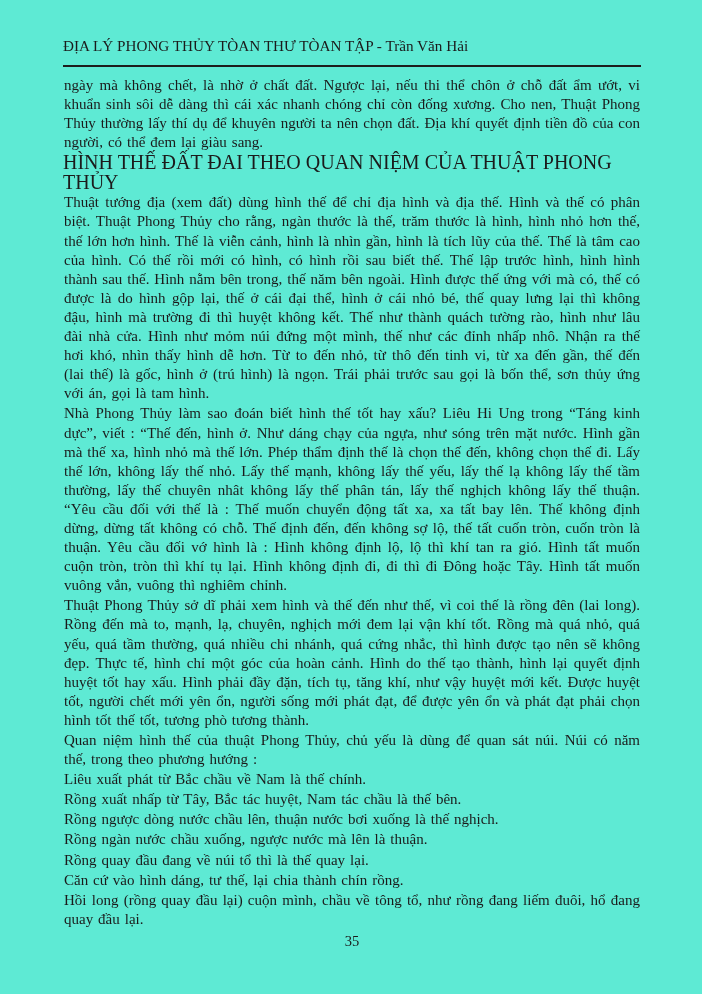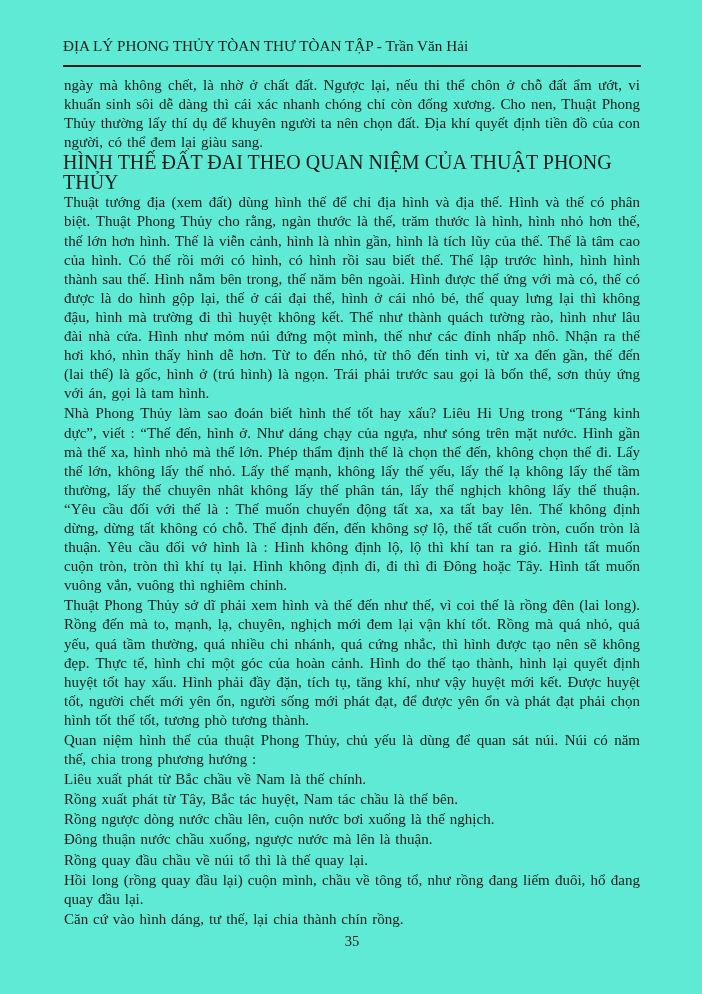--- a/index.html
+++ b/index.html
@@ -65,26 +65,26 @@
   <div>
 
     <p class="body-text">ngày mà không chết, là nhờ ở chất đất. Ngược lại, nếu thi thể chôn ở chỗ đất ẩm ướt, vi khuẩn sinh sôi dễ dàng thì cái xác nhanh chóng chỉ còn đống xương. Cho nen, Thuật Phong Thủy thường lấy thí dụ để khuyên người ta nên chọn đất. Địa khí quyết định tiền đồ của con người, có thể đem lại giàu sang.</p>
 
 
     <h2 class="section-subheading">HÌNH THẾ ĐẤT ĐAI THEO QUAN NIỆM CỦA THUẬT PHONG THỦY</h2>
 
     <p class="body-text">Thuật tướng địa (xem đất) dùng hình thế để chỉ địa hình và địa thế. Hình và thế có phân biệt. Thuật Phong Thủy cho rằng, ngàn thước là thế, trăm thước là hình, hình nhỏ hơn thế, thế lớn hơn hình. Thế là viễn cảnh, hình là nhìn gần, hình là tích lũy của thế. Thế là tâm cao của hình. Có thế rồi mới có hình, có hình rồi sau biết thế. Thế lập trước hình, hình hình thành sau thế. Hình nằm bên trong, thế năm bên ngoài. Hình được thế ứng với mà có, thế có được là do hình gộp lại, thế ở cái đại thể, hình ở cái nhỏ bé, thế quay lưng lại thì không đậu, hình mà trường đi thì huyệt không kết. Thế như thành quách tường rào, hình như lâu đài nhà cửa. Hình như mỏm núi đứng một mình, thế như các đỉnh nhấp nhô. Nhận ra thế hơi khó, nhìn thấy hình dễ hơn. Từ to đến nhỏ, từ thô đến tinh vi, từ xa đến gần, thế đến (lai thế) là gốc, hình ở (trú hình) là ngọn. Trái phải trước sau gọi là bốn thể, sơn thủy ứng với án, gọi là tam hình.</p>
     <p class="body-text">Nhà Phong Thủy làm sao đoán biết hình thế tốt hay xấu? Liêu Hi Ung trong “Táng kinh dực”, viết : “Thế đến, hình ở. Như dáng chạy của ngựa, như sóng trên mặt nước. Hình gần mà thế xa, hình nhỏ mà thế lớn. Phép thẩm định thế là chọn thế đến, không chọn thế đi. Lấy thế lớn, không lấy thế nhỏ. Lấy thế mạnh, không lấy thế yếu, lấy thế lạ không lấy thế tầm thường, lấy thế chuyên nhât không lấy thế phân tán, lấy thế nghịch không lấy thế thuận. “Yêu cầu đối với thế là : Thế muốn chuyển động tất xa, xa tất bay lên. Thế không định dừng, dừng tất không có chỗ. Thế định đến, đến không sợ lộ, thế tất cuốn tròn, cuốn tròn là thuận. Yêu cầu đối vớ hình là : Hình không định lộ, lộ thì khí tan ra gió. Hình tất muốn cuộn tròn, tròn thì khí tụ lại. Hình không định đi, đi thì đi Đông hoặc Tây. Hình tất muốn vuông vắn, vuông thì nghiêm chỉnh.</p>
     <p class="body-text">Thuật Phong Thủy sở dĩ phải xem hình và thế đến như thế, vì coi thế là rồng đên (lai long). Rồng đến mà to, mạnh, lạ, chuyên, nghịch mới đem lại vận khí tốt. Rồng mà quá nhỏ, quá yếu, quá tầm thường, quá nhiều chi nhánh, quá cứng nhắc, thì hình được tạo nên sẽ không đẹp. Thực tế, hình chỉ một góc của hoàn cảnh. Hình do thế tạo thành, hình lại quyết định huyệt tốt hay xấu. Hình phải đầy đặn, tích tụ, tăng khí, như  vậy huyệt mới kết. Được huyệt tốt, người chết mới yên ổn, người sống mới phát đạt, để được yên ổn và phát đạt phải chọn hình tốt thế tốt, tương phò tương thành.</p>
-    <p class="body-text">Quan niệm hình thế của thuật Phong Thủy, chủ yếu là dùng để quan sát núi. Núi có năm thế, chia trong phương hướng :</p>
+    <p class="body-text">Quan niệm hình thế của thuật Phong Thủy, chủ yếu là dùng để quan sát núi. Núi có năm thế, trong theo phương hướng :</p>
     <p class="body-text">Liêu xuất phát từ Bắc chầu về Nam là thế chính.</p>
-    <p class="body-text">Rồng xuất phát từ Tây, Bắc tác huyệt, Nam tác chầu là thế bên.</p>
-    <p class="body-text">Rồng ngược dòng nước chầu lên, cuộn nước bơi xuống là thế nghịch.</p>
-    <p class="body-text">Đông thuận nước chầu xuống, ngược nước mà lên là thuận.</p>
-    <p class="body-text">Rồng quay đầu chầu về núi tổ thì là thế quay lại.</p>
+    <p class="body-text">Rồng xuất nhấp từ Tây, Bắc tác huyệt, Nam tác chầu là thế bên.</p>
+    <p class="body-text">Rồng ngược dòng nước chầu lên, thuận nước bơi xuống là thế nghịch.</p>
+    <p class="body-text">Rồng ngàn nước chầu xuống, ngược nước mà lên là thuận.</p>
+    <p class="body-text">Rồng quay đầu đang về núi tổ thì là thế quay lại.</p>
+    <p class="body-text">Căn cứ vào hình dáng, tư thế, lại chia thành chín rồng.</p>
     <p class="body-text">Hồi long (rồng quay đầu lại) cuộn mình, chầu về tông tổ, như rồng đang liếm đuôi, hổ đang quay đầu lại.</p>
-    <p class="body-text">Căn cứ vào hình dáng, tư thế, lại chia thành chín rồng.</p>
 
   </div>
 
   <div class="page-number">35</div>
 
 </div>
 
 </body></html>

